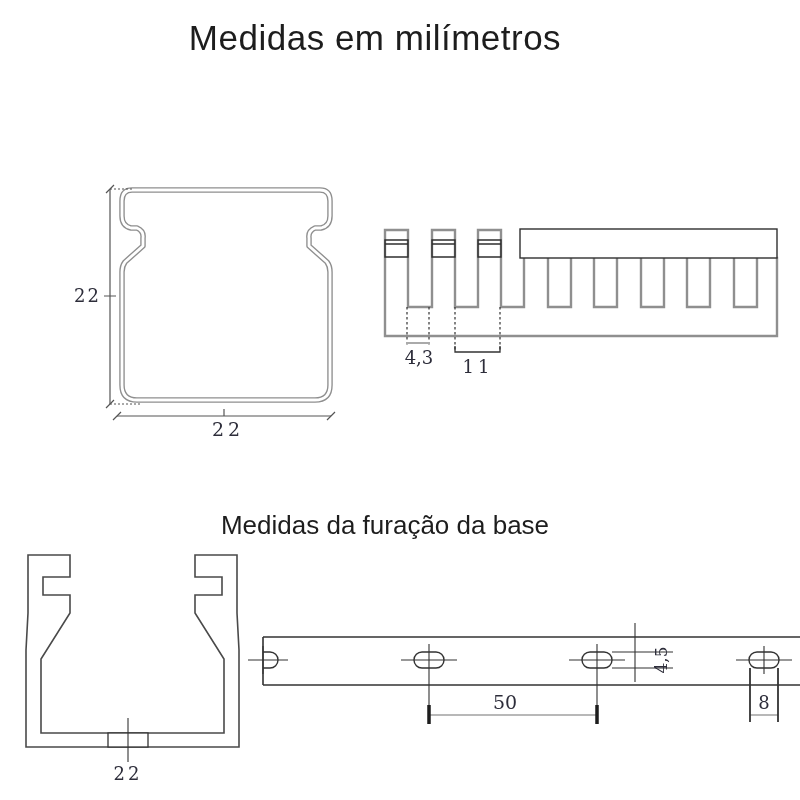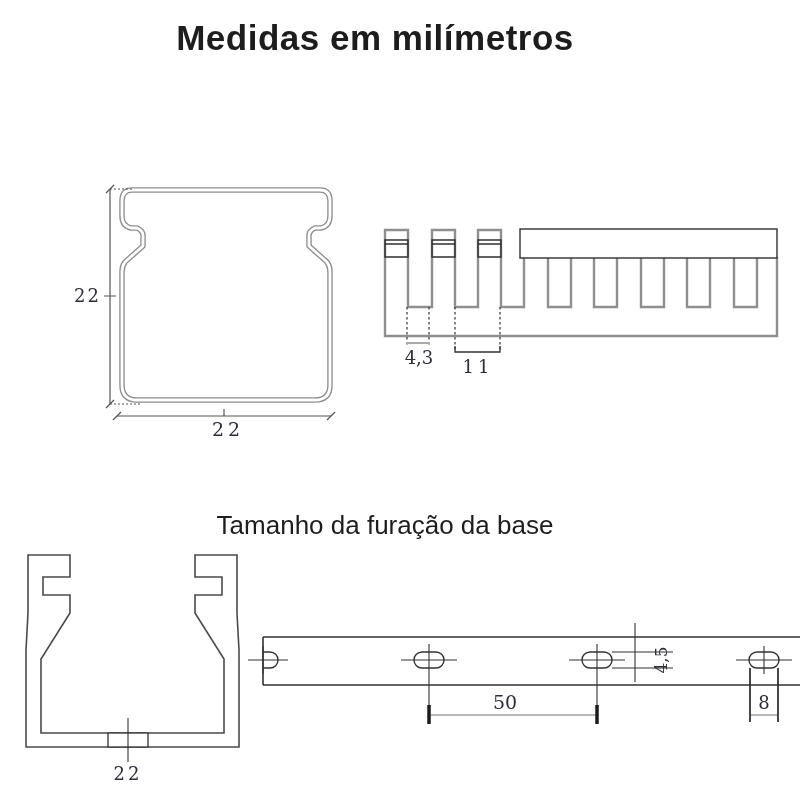--- a/index.html
+++ b/index.html
@@ -1,31 +1,31 @@
 <!DOCTYPE html>
 <html><head>
 <meta charset="utf-8">
 <style>
   html,body{margin:0;padding:0;background:#ffffff;}
   #canvas{position:relative;width:800px;height:800px;background:#ffffff;overflow:hidden;
           font-family:"Liberation Sans",sans-serif;}
   .heading{position:absolute;text-align:center;color:#1d1d1d;white-space:nowrap;}
-  #main-title{top:18px;left:0;width:750px;font-size:35px;letter-spacing:0.5px;font-weight:bold;}
+  #main-title{top:18px;left:0;width:750px;font-size:35px;letter-spacing:0.5px;}
   #sub-title-1{top:141px;left:40px;width:700px;font-size:26px;}
   #sub-title-2{top:510px;left:35px;width:700px;font-size:26px;}
   svg{position:absolute;top:0;left:0;}
   .dim-label{font-family:"DejaVu Serif",serif;fill:#2d2d3a;}
 </style>
 </head>
 <body>
 
 <div id="canvas">
 
   <div id="main-title" class="heading">Medidas em milímetros</div>
-  <div id="sub-title-2" class="heading">Tamanho da furação da base</div>
+  <div id="sub-title-2" class="heading">Medidas da furação da base</div>
 
   <svg width="800" height="800" viewBox="0 0 800 800">
 
     <g>
 
       <path fill="none" stroke-width="5.5" stroke-linejoin="round" d="M 132,190 L 320,190 Q 330,190 330,201 L 330,216 Q 330,226 321,228 L 315,228
                Q 308,231 309,238 L 309,246 L 327,262 Q 330,266 330,272 L 330,385
                Q 330,400 315,400 L 137,400 Q 122,400 122,385 L 122,272 Q 122,266 125,262
                L 143,246 L 143,238 Q 144,231 137,228 L 131,228 Q 122,226 122,216
                L 122,201 Q 122,190 132,190 Z" stroke="#8f8f8f"></path>

